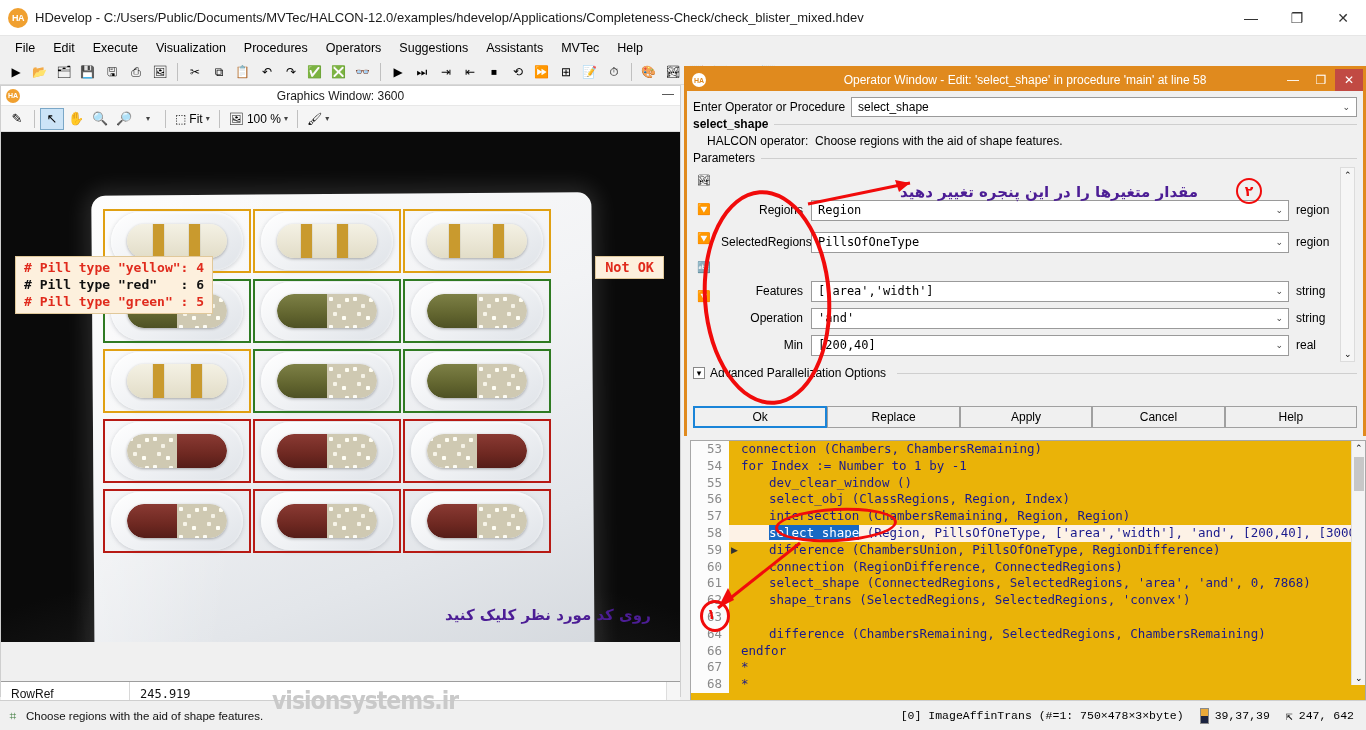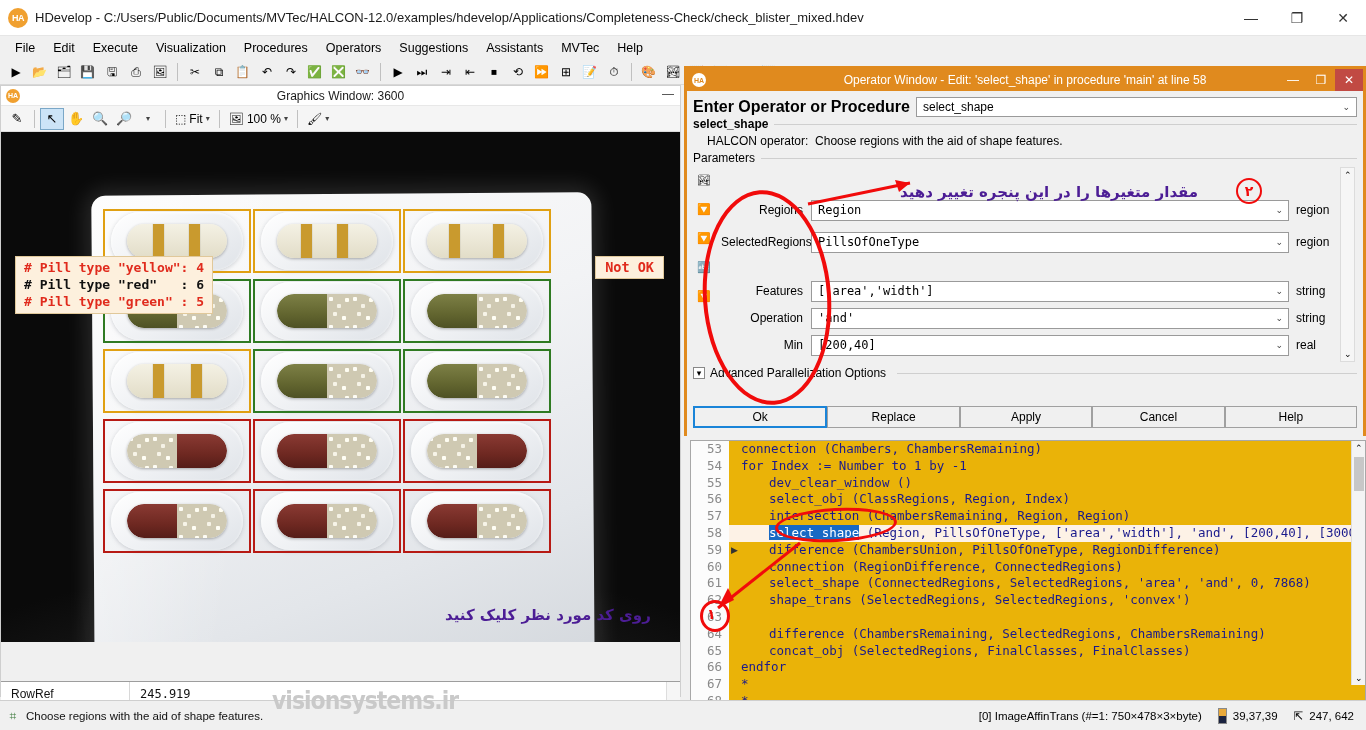--- a/index.html
+++ b/index.html
@@ -123,21 +123,21 @@
   .op-logo { width:14px; height:14px; border-radius:50%; background:#fff; color:#e08a1e;
     font-size:7px; font-weight:bold; display:flex; align-items:center; justify-content:center;
     margin-left:5px; }
   .op-title-text { position:absolute; left:0; right:0; text-align:center; font-size:12px; color:#fff; }
   .op-win-btns { margin-left:auto; display:flex; z-index:2; }
   .op-wb { width:28px; height:22px; display:flex; align-items:center; justify-content:center;
     color:#fff; font-size:12px; }
   .op-wb.close { background:#c14a43; }
   .op-body { padding:6px 6px 0 6px; height:345px; position:relative; background:#f0f0f0;}
   .op-row1 { display:flex; align-items:center; gap:6px; margin-bottom:7px; }
-  .op-label { font-size:16px;font-weight:bold; }
+  .op-label { font-size:12px; }
   .op-input { flex:1; height:20px; background:#fff; border:1px solid #9a9a9a;
     display:flex; align-items:center; padding-left:6px; font-size:12px; position:relative; }
   .op-input .ddcaret { position:absolute; right:6px; font-size:9px; color:#444; }
   .group { position:relative; border-top:1px solid #cfcfcf; margin-top:7px; padding-top:4px; }
   .group-legend { position:absolute; top:-8px; left:0; background:#f0f0f0; padding-right:6px;
     font-size:12px; font-weight:bold; }
   .group-legend.normal { font-weight:normal; }
   .op-desc { font-size:12px; padding:5px 0 3px 14px; }
   .params { position:relative; height:195px; margin-top:4px; }
   .param-icons { position:absolute; left:2px; top:4px; width:22px; }
@@ -184,21 +184,21 @@
   .code-hscroll .thumb { position:absolute; left:14px; top:2px; width:460px; height:10px; background:#d4d4d4; }
   .code-hscroll .lt { position:absolute; left:3px; top:0px; font-size:9px; }
   .code-hscroll .rt { position:absolute; right:3px; top:0px; font-size:9px; }
   .code-marker { position:absolute; left:40px; top:104px; font-size:9px; color:#333; }
 
   
   .statusbar { position:absolute; left:0; bottom:0; width:1366px; height:30px; background:#f0f0f0;
     border-top:1px solid #cfcfcf; display:flex; align-items:center; }
   .sb-icon { width:26px; text-align:center; font-size:12px; color:#3c7a3c; }
   .sb-text { font-size:11.5px; color:#111; }
-  .sb-right { margin-left:auto; display:flex; align-items:center; gap:16px; padding-right:12px; }
+  .sb-right { margin-left:auto; display:flex; align-items:center; gap:16px; padding-right:12px;font-family:Liberation Mono, monospace; }
   .sb-item { font-size:11.5px; display:flex; align-items:center; gap:6px; }
   .swatch { width:9px; height:16px; background:linear-gradient(180deg,#e9a93a 0%,#e9a93a 48%,#1b2340 48%,#1b2340 100%);
     border:1px solid #8a8a8a; }
 
   
   .ann { position:absolute; pointer-events:none; }
   .ann-text-fa { color:#4c1d95; font-size:15px; font-weight:bold; direction:rtl;
     font-family:"DejaVu Sans", sans-serif; white-space:nowrap; }
   .ann-num { width:26px; height:26px; border:2.5px solid #f10b0b; border-radius:50%;
     color:#f10b0b; font-size:14px; font-weight:bold; display:flex; align-items:center;
@@ -583,21 +583,20 @@
       <div class="cline"><div class="lnum">55</div><div class="ctext" style="padding-left:40px">dev_clear_window ()</div></div>
       <div class="cline"><div class="lnum">56</div><div class="ctext" style="padding-left:40px">select_obj (ClassRegions, Region, Index)</div></div>
       <div class="cline"><div class="lnum">57</div><div class="ctext" style="padding-left:40px">intersection (ChambersRemaining, Region, Region)</div></div>
       <div class="cline hl"><div class="lnum">58</div><div class="ctext" style="padding-left:40px"><span class="sel-token">select_shape</span><span id="line58rest"> (Region, PillsOfOneType, ['area','width'], 'and', [200,40], [3000,</span></div></div>
       <div class="cline"><div class="lnum">59</div><div class="ctext" style="padding-left:40px">difference (ChambersUnion, PillsOfOneType, RegionDifference)</div></div>
       <div class="cline"><div class="lnum">60</div><div class="ctext" style="padding-left:40px">connection (RegionDifference, ConnectedRegions)</div></div>
       <div class="cline"><div class="lnum">61</div><div class="ctext" style="padding-left:40px">select_shape (ConnectedRegions, SelectedRegions, 'area', 'and', 0, 7868)</div></div>
       <div class="cline"><div class="lnum">62</div><div class="ctext" style="padding-left:40px">shape_trans (SelectedRegions, SelectedRegions, 'convex')</div></div>
       <div class="cline"><div class="lnum">63</div></div>
       <div class="cline"><div class="lnum">64</div><div class="ctext" style="padding-left:40px">difference (ChambersRemaining, SelectedRegions, ChambersRemaining)</div></div>
-      <div class="cline"><div class="lnum">65</div><div class="ctext" style="padding-left:40px">concat_obj (SelectedRegions, FinalClasses, FinalClasses)</div></div>
       <div class="cline"><div class="lnum">66</div><div class="ctext">endfor</div></div>
       <div class="cline"><div class="lnum">67</div><div class="ctext cmt">*</div></div>
       <div class="cline"><div class="lnum">68</div><div class="ctext cmt">*</div></div>
     </div>
     <div class="code-marker">▶</div>
 
     <div class="code-vscroll">
       <div class="up">⌃</div>
       <div class="thumb"></div>
       <div class="dn">⌄</div>

